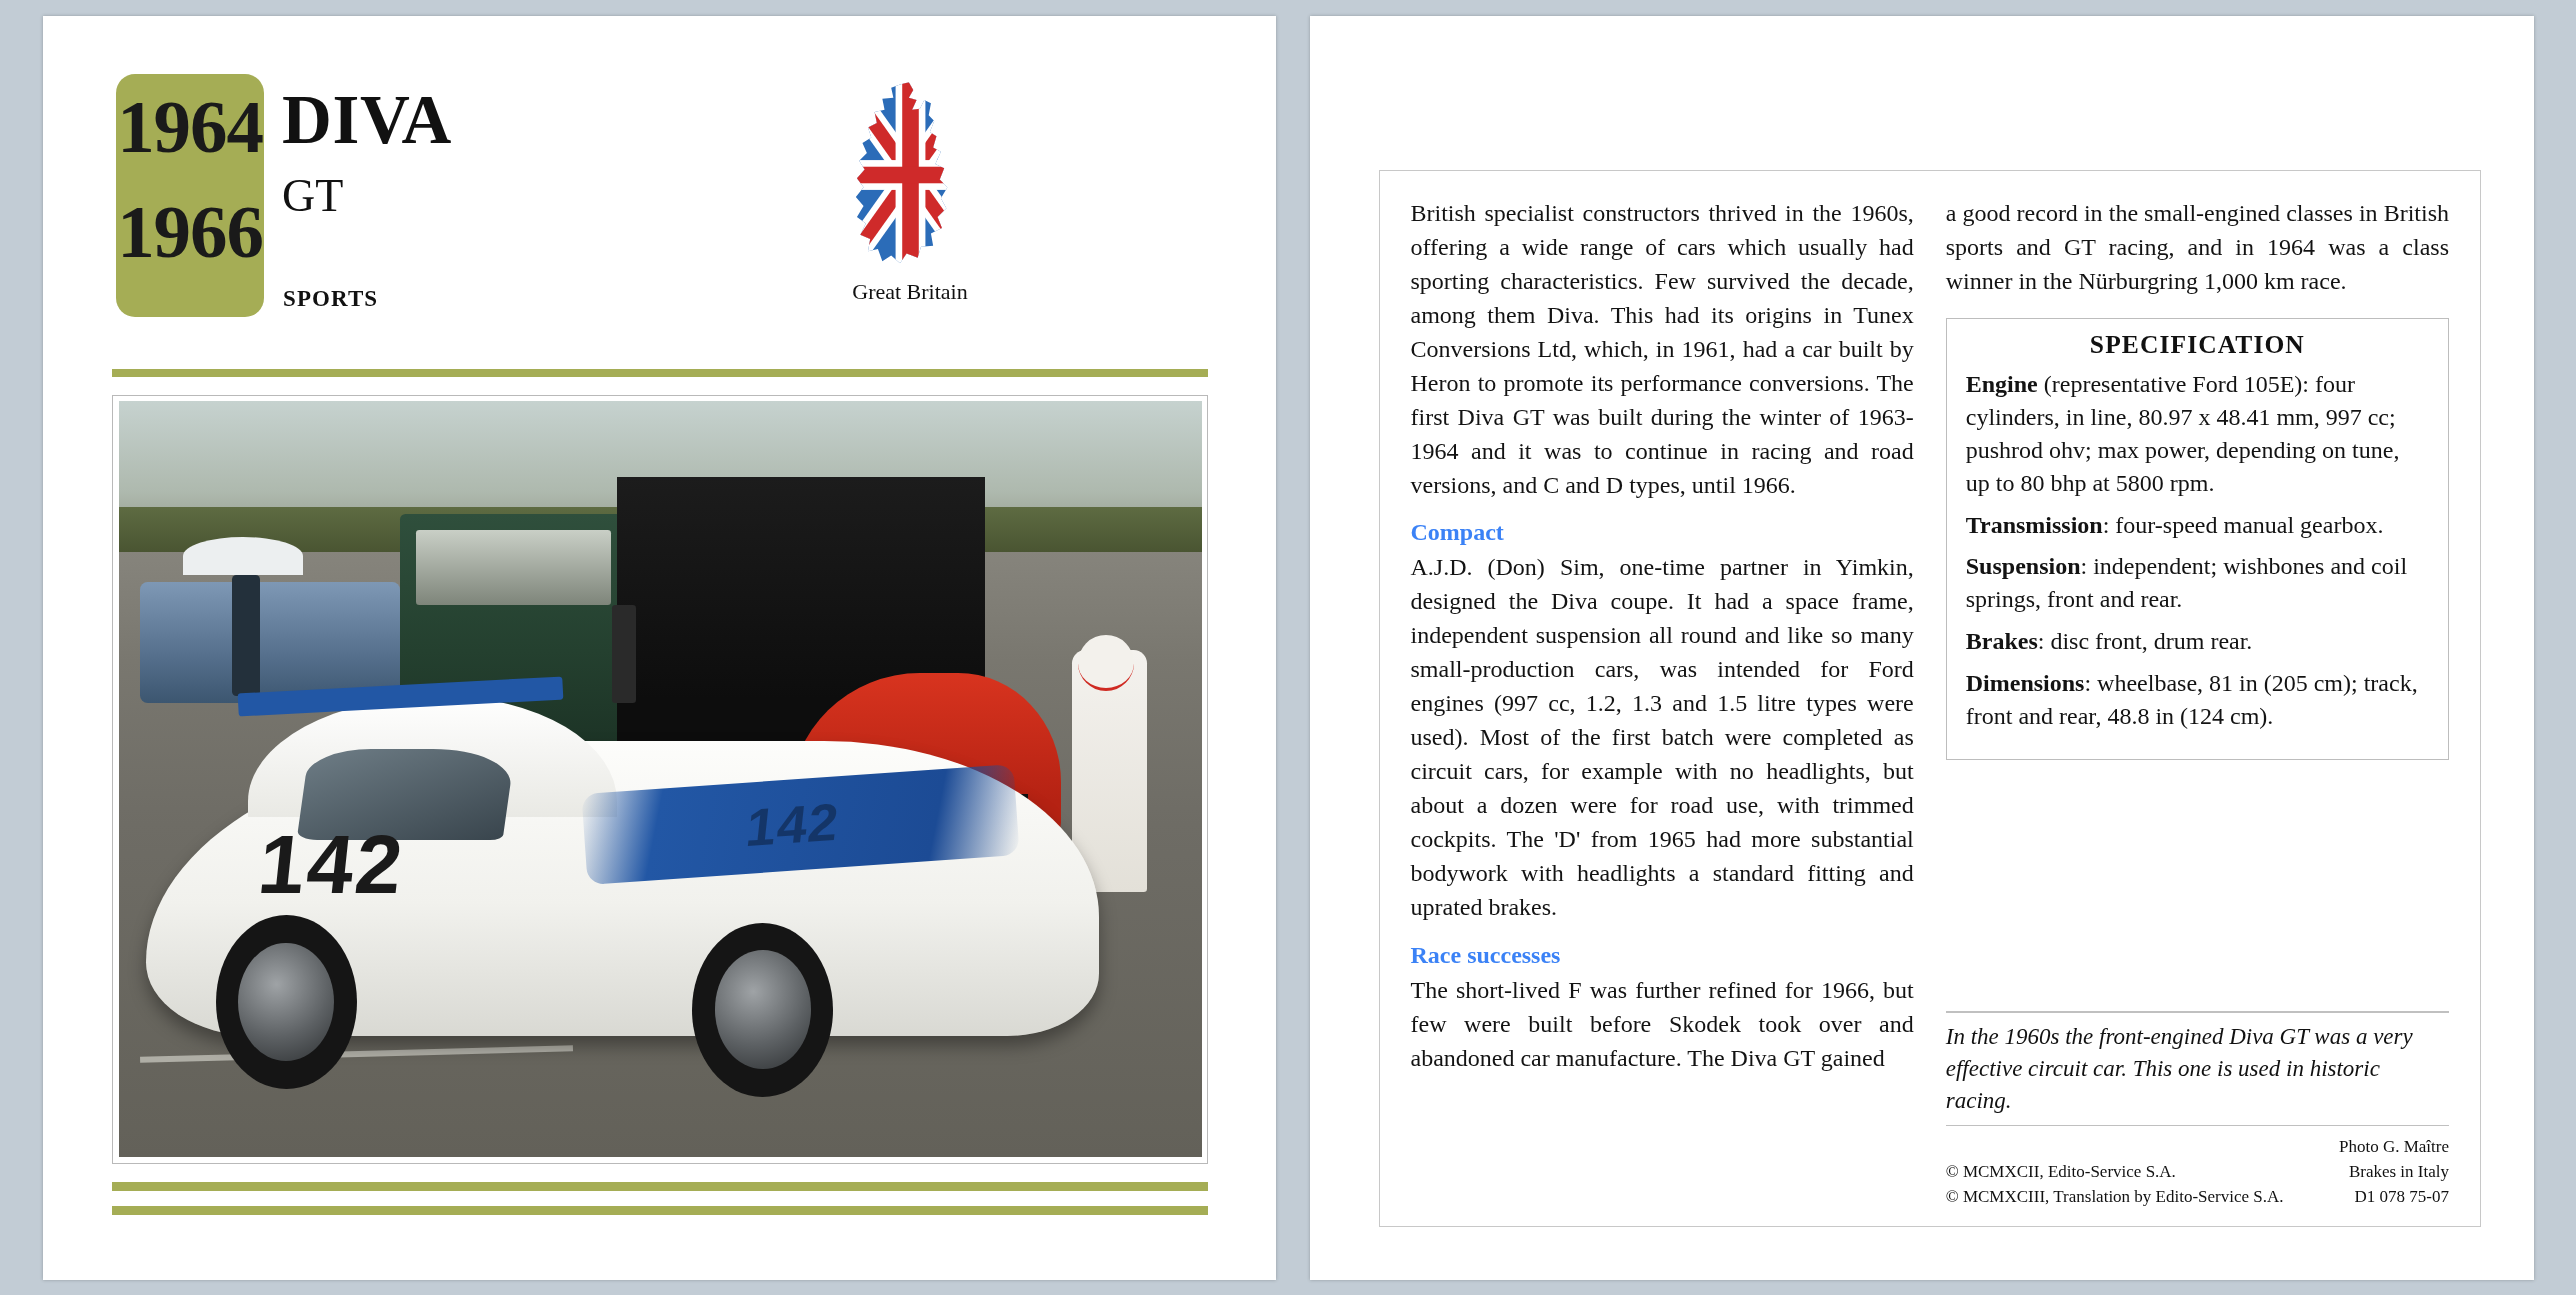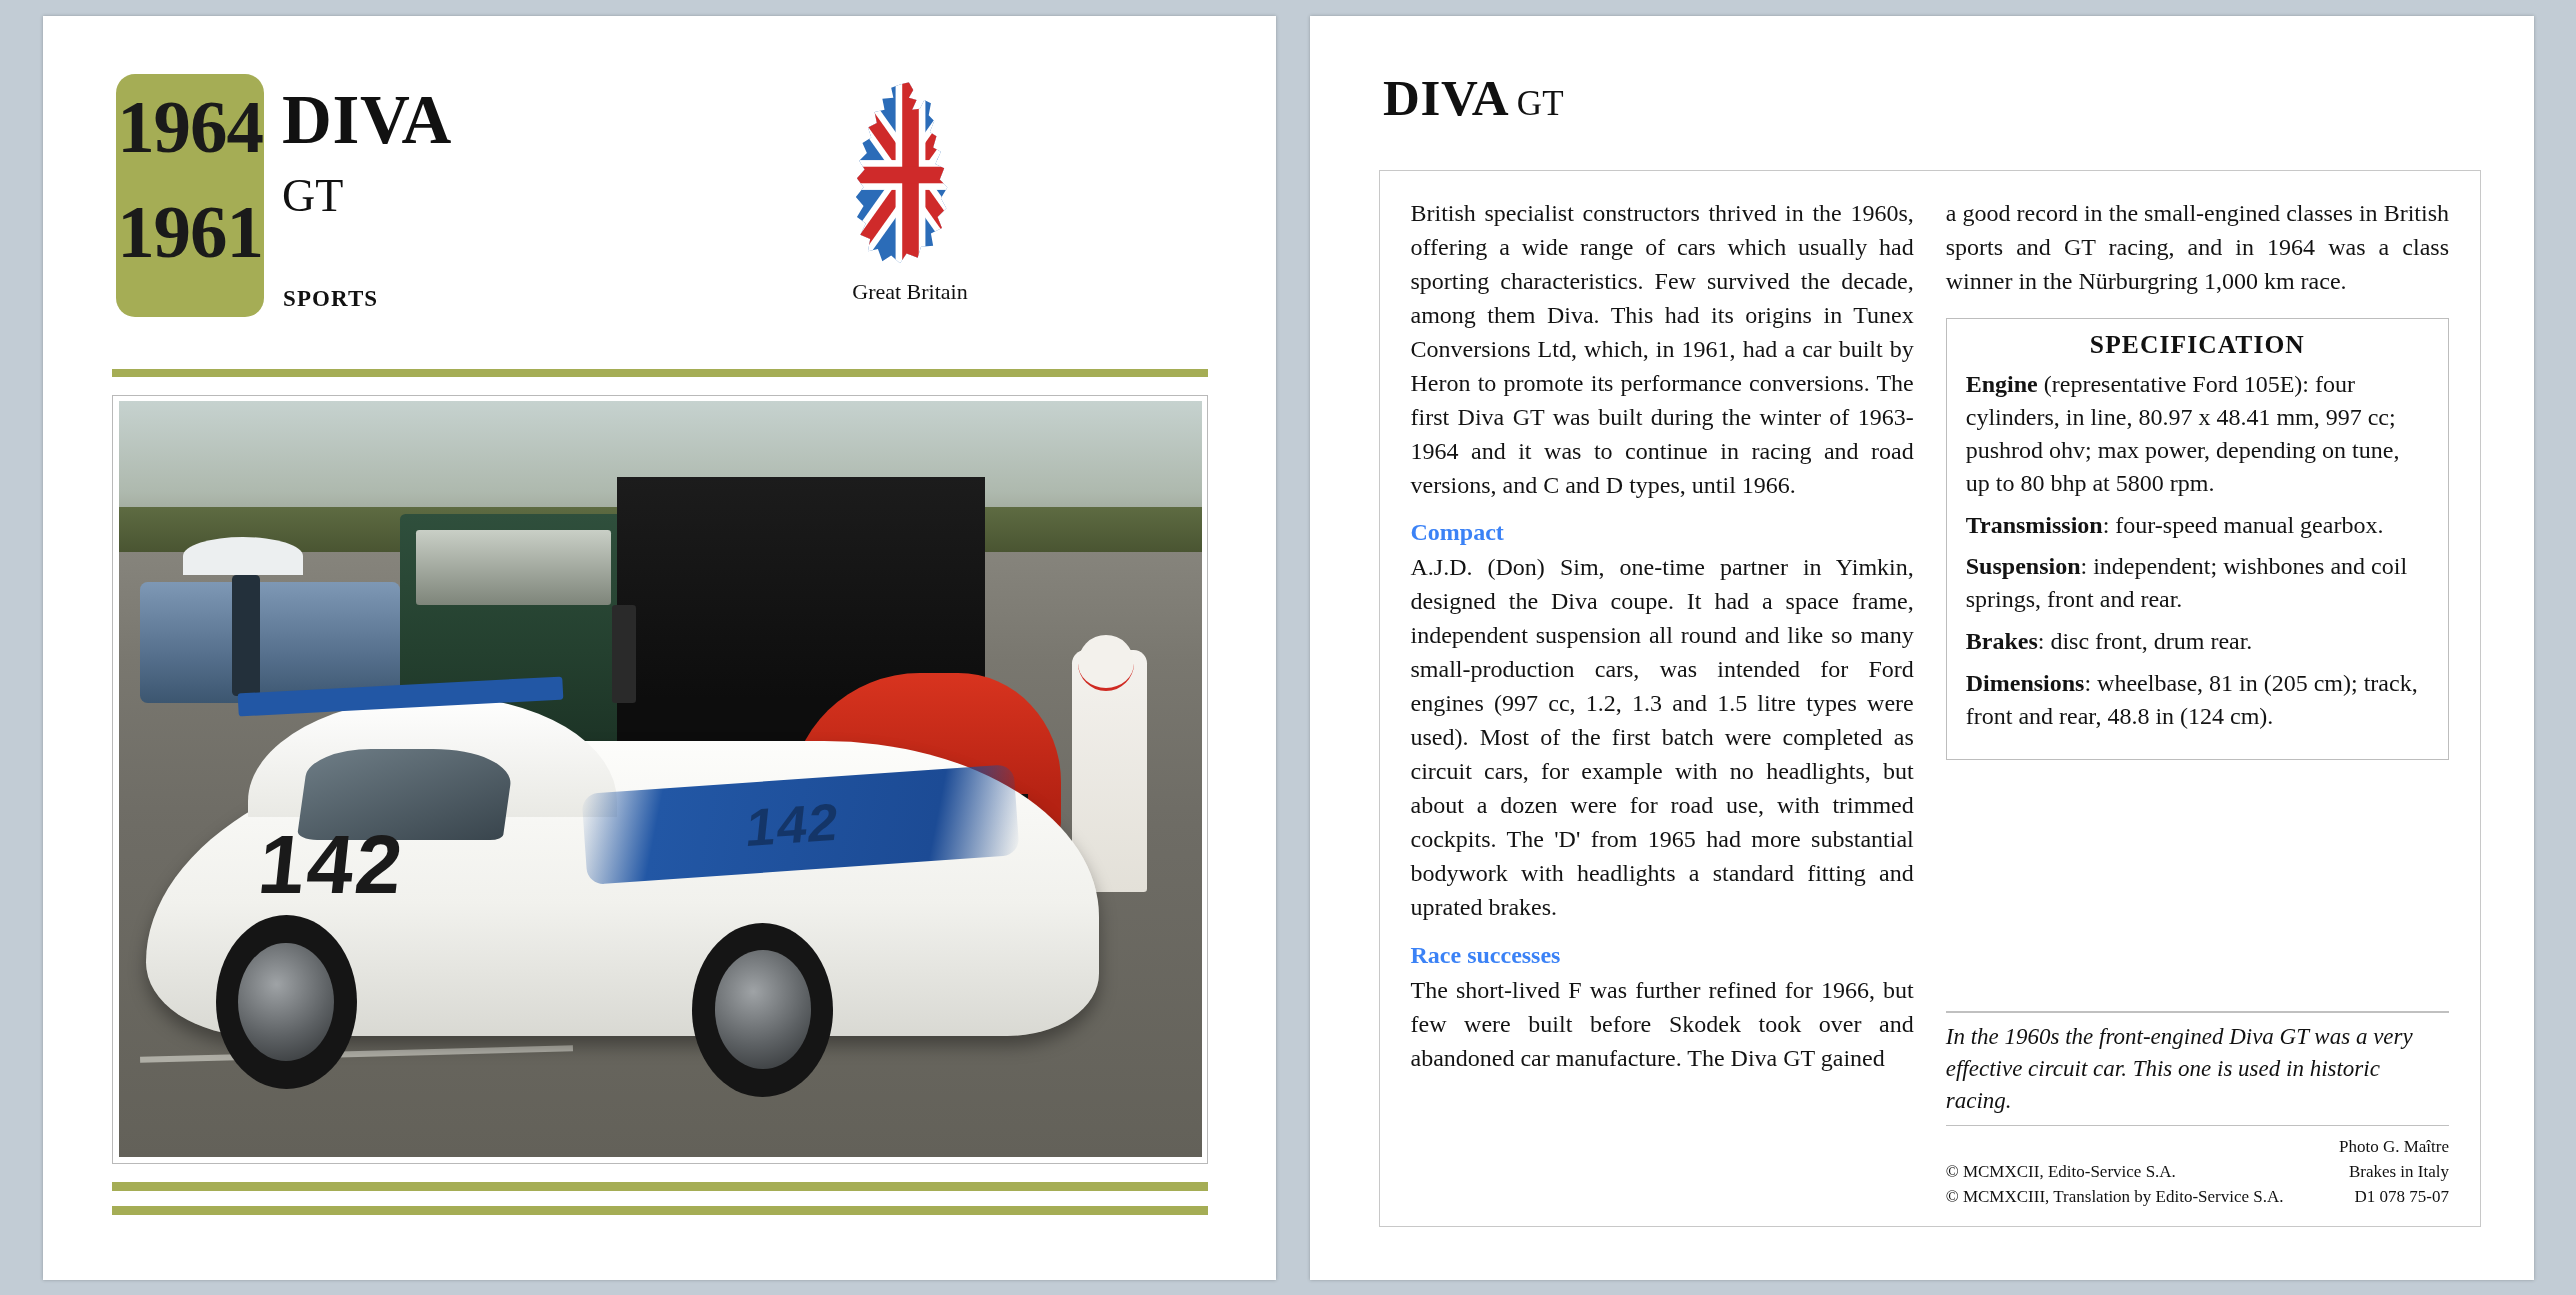--- a/index.html
+++ b/index.html
@@ -394,21 +394,21 @@
 
 <div class="sheet">
 
   <div class="card-left">
     <div class="left-inner">
 
       <div class="header-row">
 
         <div class="year-block">
           <div class="year-line">1964</div>
-          <div class="year-line second">1961</div>
+          <div class="year-line second">1966</div>
         </div>
 
         <div class="title-block">
           <div class="make-name">DIVA</div>
           <div class="model-name">GT</div>
         </div>
 
         <div class="category">SPORTS</div>
 
         <div class="flag-block">
@@ -482,23 +482,20 @@
       </div>
 
       <div class="rule bottom-a"></div>
       <div class="rule bottom-b"></div>
     </div>
   </div>
 
   <div class="card-right">
     <div class="right-inner">
 
-      <div class="right-title">
-        <span class="rt-make">DIVA</span><span class="rt-model">GT</span>
-      </div>
 
       <div class="text-box">
         <div class="columns">
 
           <div class="col">
             <div class="body-text">
               <p>British specialist constructors thrived in the 1960s, offering a wide range of cars which usually had sporting characteristics. Few survived the decade, among them Diva. This had its origins in Tunex Conversions Ltd, which, in 1961, had a car built by Heron to promote its performance conversions. The first Diva GT was built during the winter of 1963-1964 and it was to continue in racing and road versions, and C and D types, until 1966.</p>
             </div>
             <div class="subhead">Compact</div>
             <div class="body-text">

